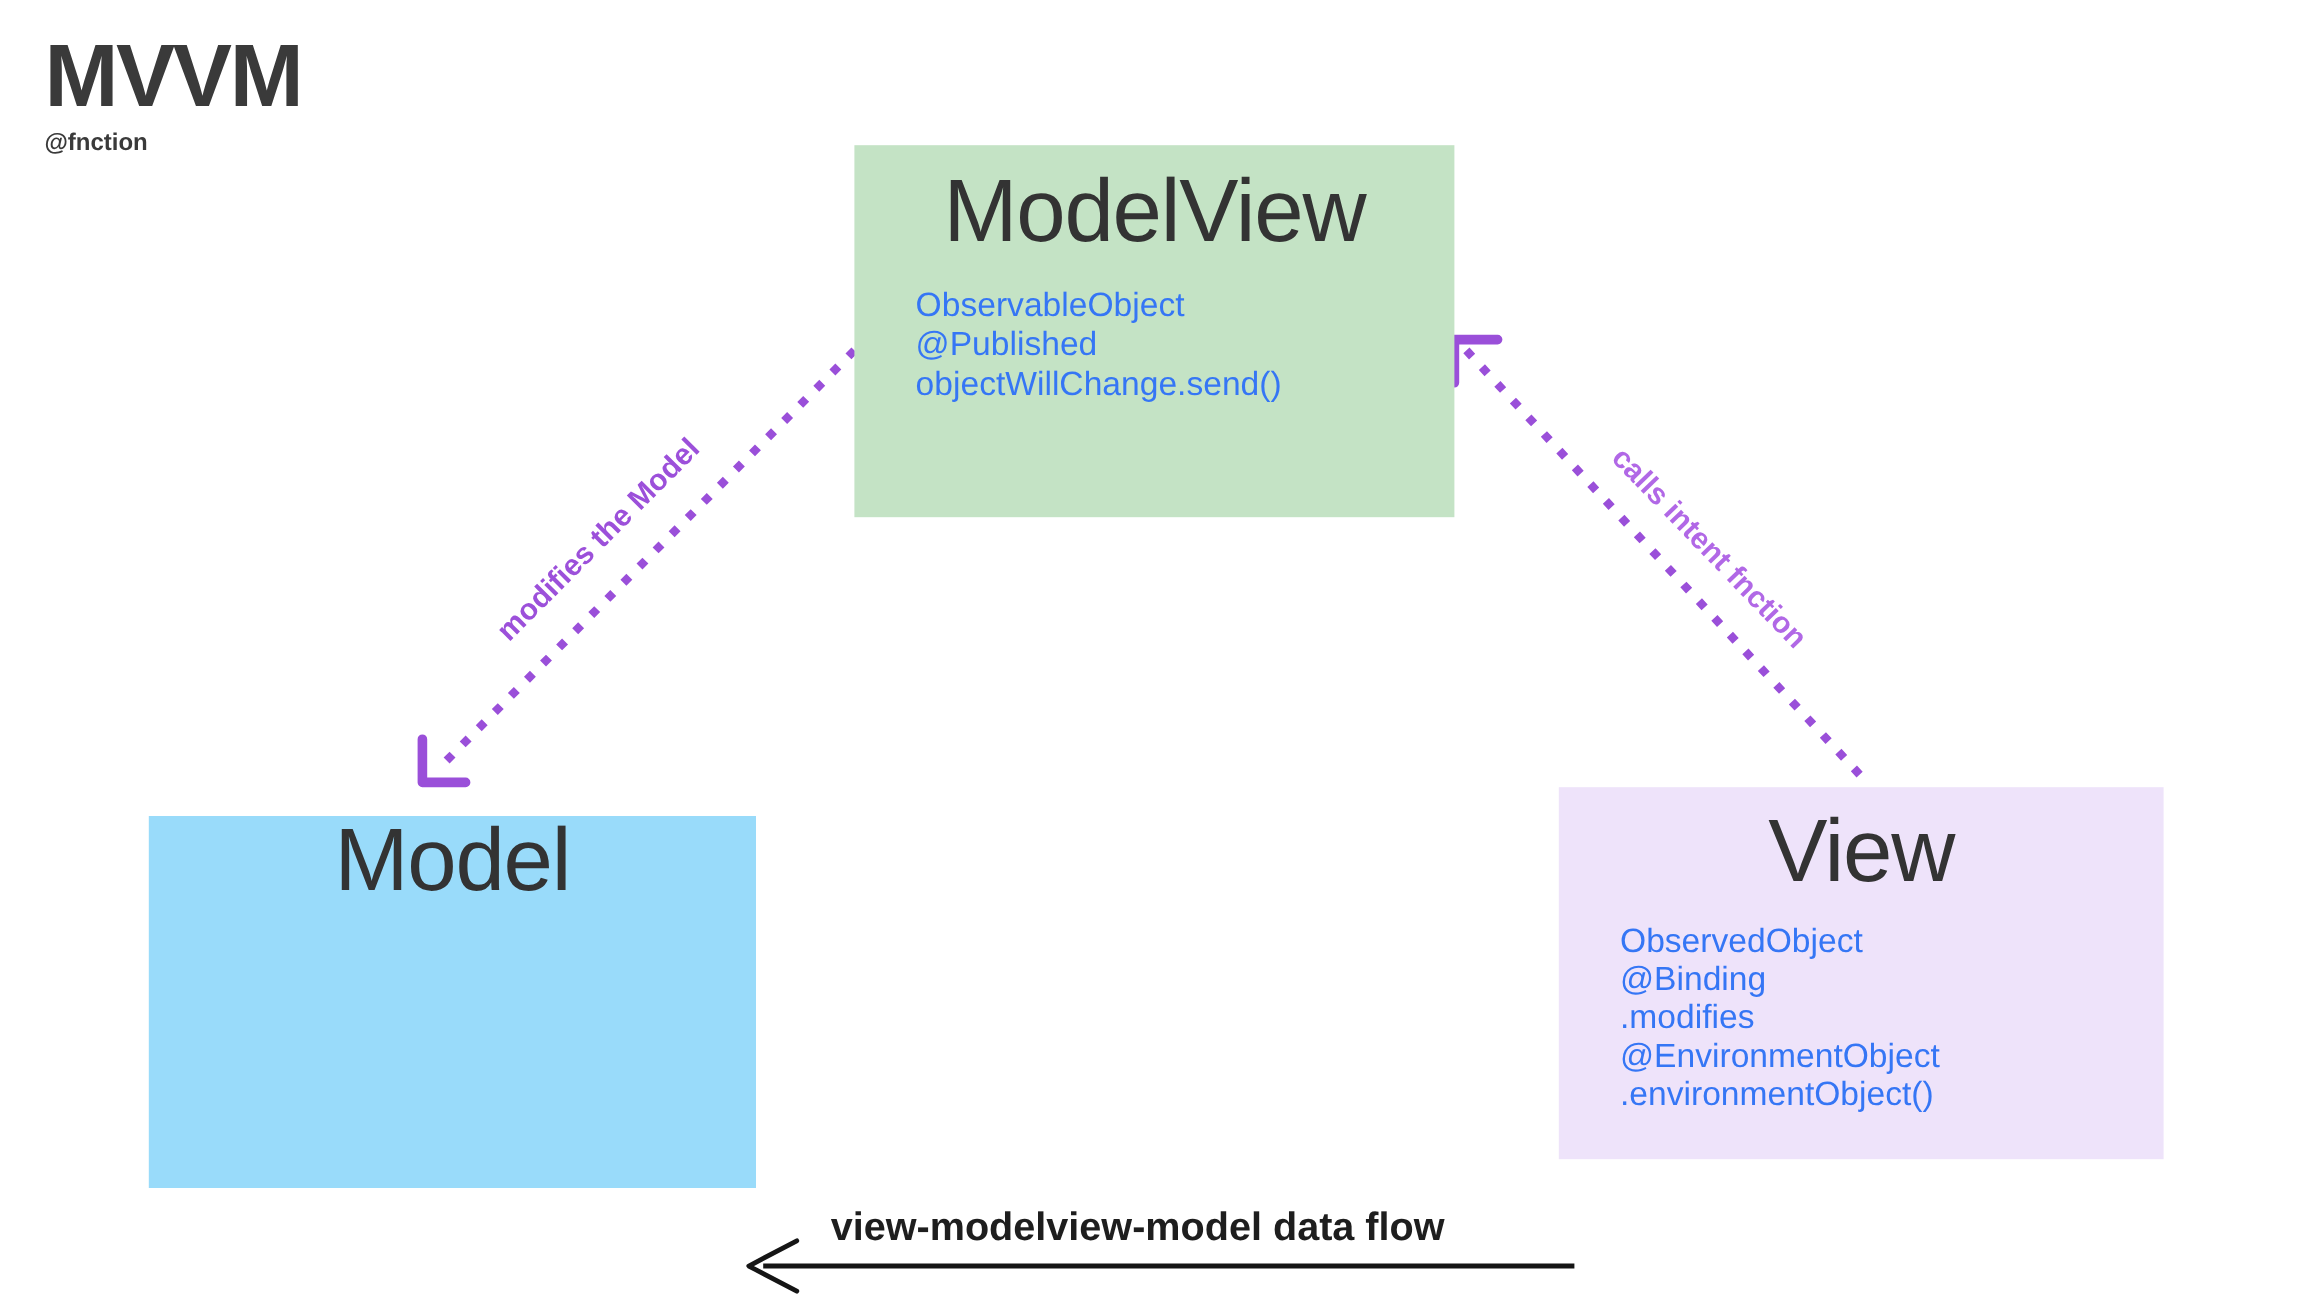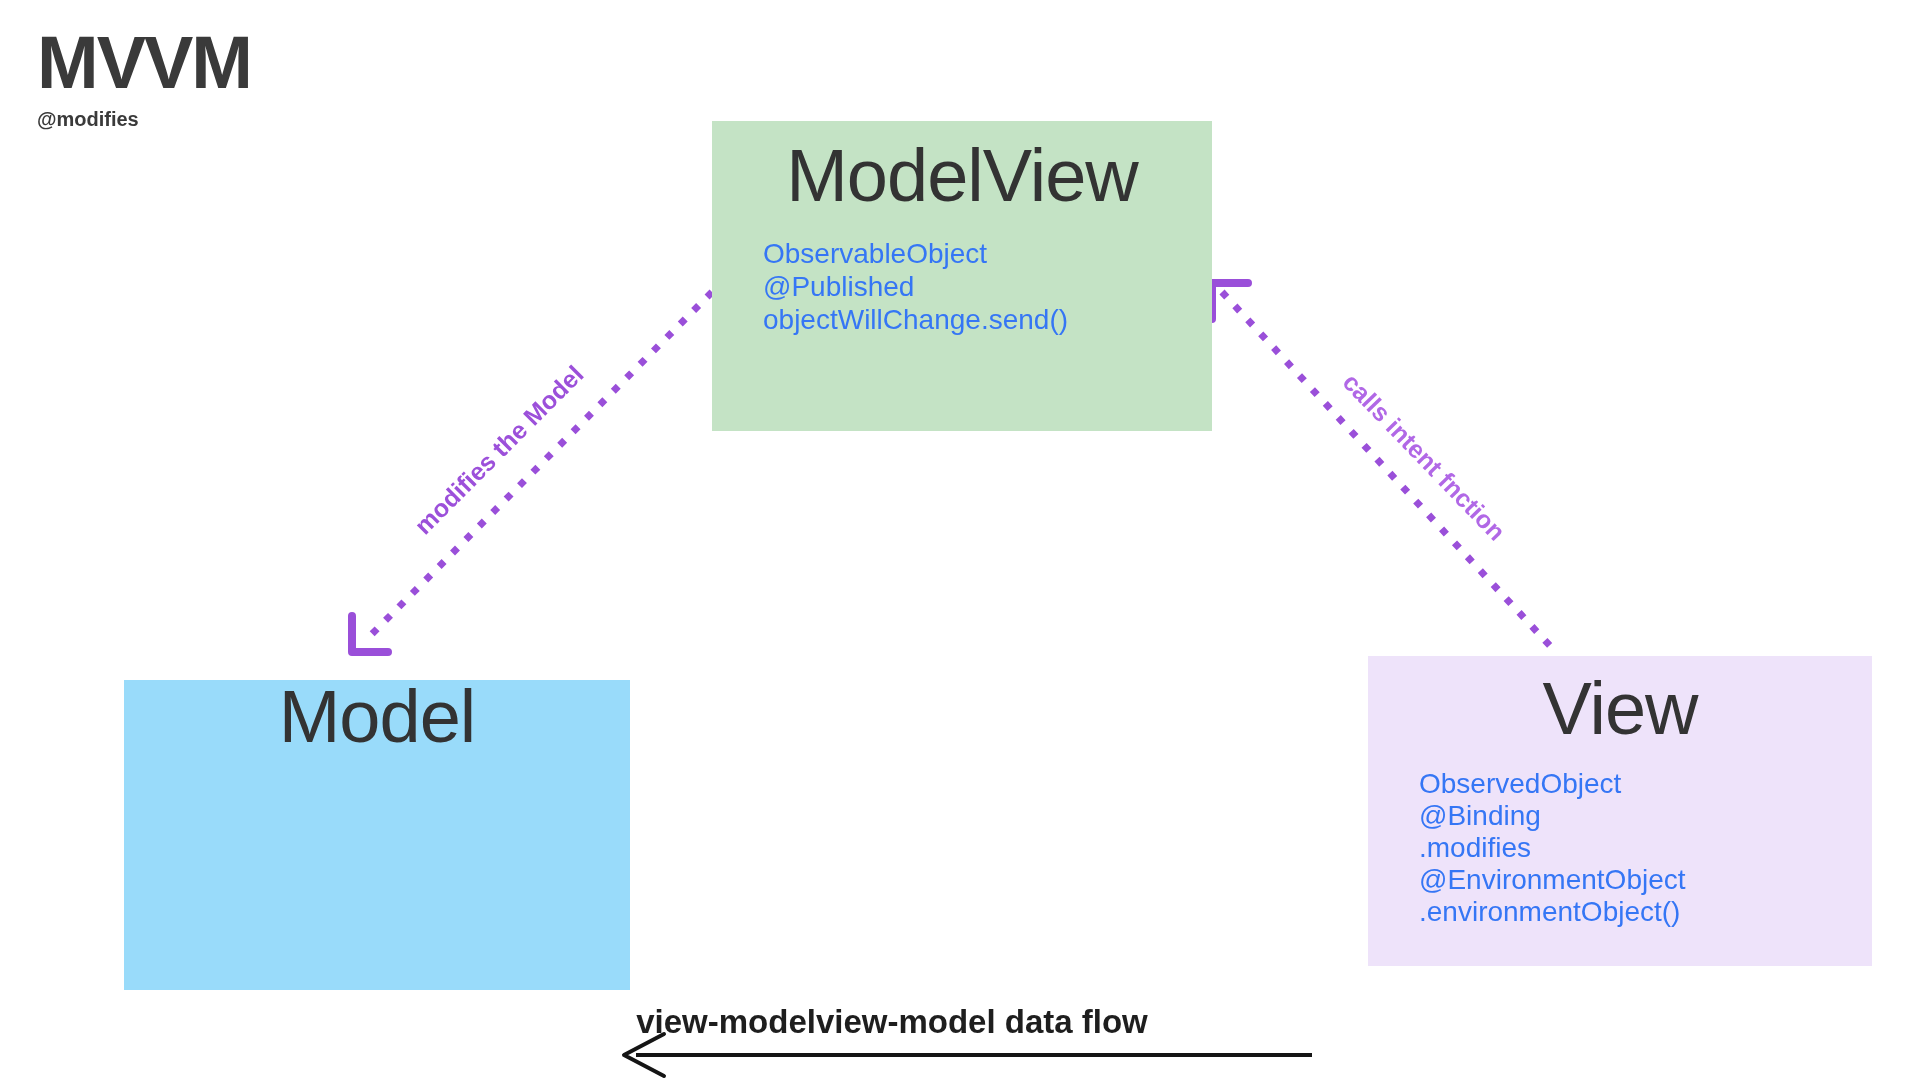--- a/index.html
+++ b/index.html
@@ -20,42 +20,42 @@
   
   .node{position:absolute;box-sizing:border-box;}
   .node-title{
     margin:0;text-align:center;font-size:74px;font-weight:400;letter-spacing:-1px;
     line-height:1;color:var(--node_title,#333);
   }
   .node.modelview{left:712px;top:121px;width:500px;height:310px;background:var(--modelview_bg,#c4e3c5);}
   .node.modelview .node-title{margin-top:18px;}
   .node.model{left:124px;top:656px;width:506px;height:310px;background:var(--model_bg,#99dbfa);
     display:flex;align-items:flex-start;justify-content:center;margin-top:24px;}
-  .node.view{left:1368px;top:656px;width:504px;height:310px;background:var(--view_bg,#eee3fa);}
+  .node.view{left:1299px;top:656px;width:504px;height:310px;background:var(--view_bg,#eee3fa);}
   .node.view .node-title{margin-top:16px;}
   .code{
     margin-top:24px;margin-left:51px;
     font-size:28px;line-height:33px;color:var(--code_text,#3576f5);
   }
   .node.view .code{margin-top:22px;line-height:32px;}
   
   .edge-label{
     position:absolute;font-weight:700;font-size:25px;white-space:nowrap;
     transform-origin:center center;
   }
   .edge-label.modifies{
     left:499px;top:450px;transform:translate(-50%,-50%) rotate(-45deg);
     color:var(--label_modifies,#9c50da);
   }
   .edge-label.calls{
     left:1424px;top:457px;transform:translate(-50%,-50%) rotate(46deg);
     color:var(--label_calls,#b168e6);
   }
   .flow-label{
-    position:absolute;left:892px;top:1022px;transform:translate(-50%,-50%);
+    position:absolute;left:948px;top:1022px;transform:translate(-50%,-50%);
     font-size:33px;font-weight:700;white-space:nowrap;color:var(--flow_label,#1e1e1e);
   }
   
   svg.edges{position:absolute;left:0;top:0;width:1920px;height:1080px;}
   .dotted{
     stroke:var(--arrow_purple,#9a4fd9);stroke-width:7;fill:none;
     stroke-dasharray:7 12;stroke-linecap:butt;
   }
   .bracket{
     stroke:var(--arrow_purple,#9a4fd9);stroke-width:8;fill:none;
@@ -64,21 +64,21 @@
   .flowline{stroke:var(--flow_arrow,#151515);stroke-width:4;fill:none;}
   .flowhead{stroke:var(--flow_arrow,#151515);stroke-width:4;fill:none;stroke-linecap:round;stroke-linejoin:round;}
 </style>
 </head>
 <body>
 
 <div class="canvas">
 
   <header class="hdr">
     <div class="title">MVVM</div>
-    <div class="handle">@modifies</div>
+    <div class="handle">@fnction</div>
   </header>
 
   <svg class="edges" viewBox="0 0 1920 1080" xmlns="http://www.w3.org/2000/svg">
     <g>
       <line class="dotted" x1="712" y1="292" x2="368" y2="638"></line>
       <polyline class="bracket" points="352,616 352,652 388,652"></polyline>
     </g>
     <g>
       <line class="dotted" x1="1222" y1="292" x2="1552" y2="648"></line>
       <polyline class="bracket" points="1248,283 1212,283 1212,319"></polyline>

